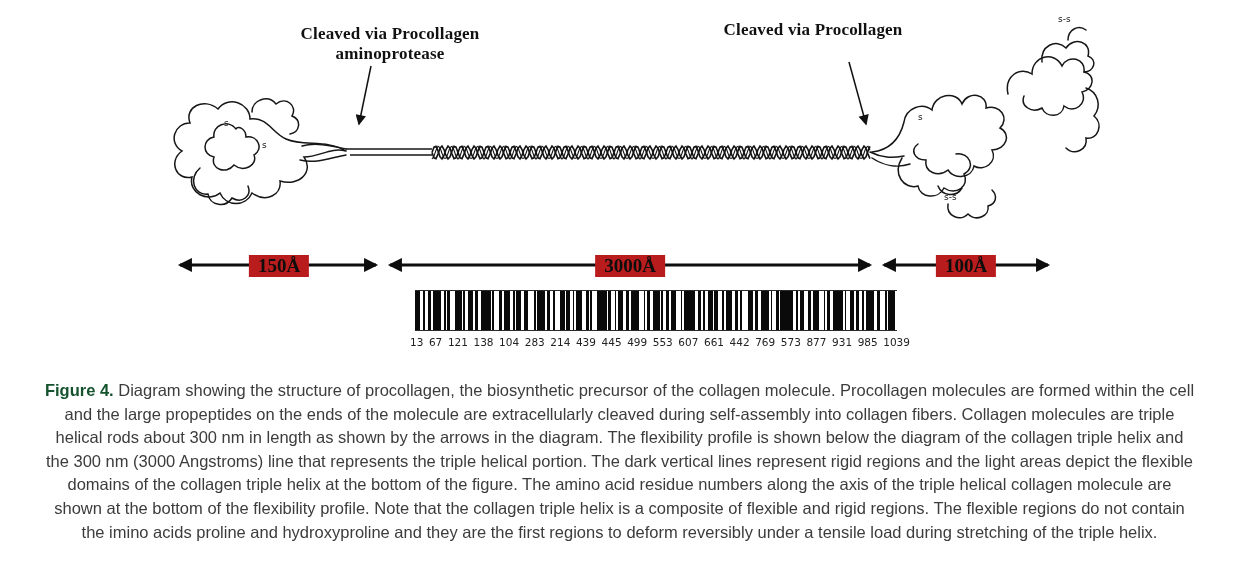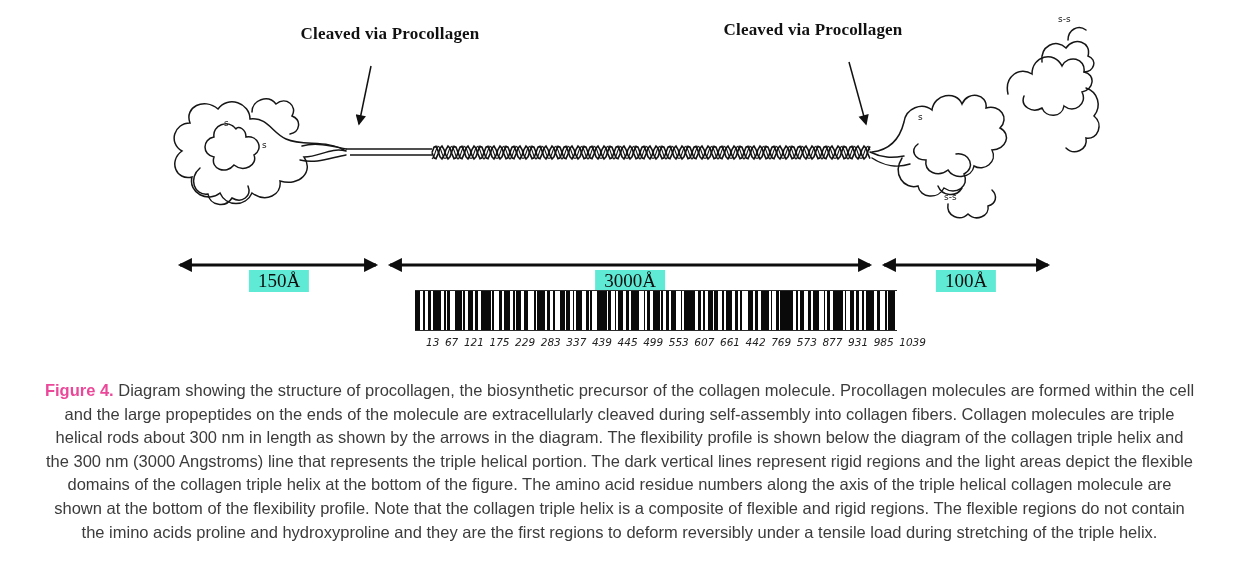--- a/index.html
+++ b/index.html
@@ -8,40 +8,40 @@
 
   .diagram{position:relative;width:1239px;height:352px;}
   .diagram svg{position:absolute;left:0;top:0;}
 
   .cleave-label{position:absolute;text-align:center;font-weight:bold;font-size:17px;
     line-height:1.18;color:#111;letter-spacing:.2px;}
   .cleave-label .l2{display:block;}
   .label-amino{left:280px;top:24px;width:220px;}
   .label-carboxy{left:703px;top:20px;width:220px;}
 
-  .m-label{position:absolute;transform:translate(-50%,-50%);background:#5eead4;
-    padding:0 9px;font-weight:normal;font-size:19px;color:#0d0d0d;white-space:nowrap;margin-top:15px;}
+  .m-label{position:absolute;transform:translate(-50%,-50%);background:#b91c1c;
+    padding:0 9px;font-weight:bold;font-size:19px;color:#0d0d0d;white-space:nowrap;}
   .m-left{left:279px;top:266px;}
   .m-mid{left:630px;top:266px;}
   .m-right{left:966px;top:266px;}
 
   .barcode{position:absolute;left:415px;top:290px;width:482px;height:41px;
     display:flex;align-items:stretch;border-top:1px solid #2a2a2a;border-bottom:1px solid #2a2a2a;
     box-sizing:border-box;background:#fff;}
   .bar{background:#0a0a0a;height:100%;flex:none;}
 
-  .ticks{position:absolute;left:426px;top:336px;width:500px;display:flex;
+  .ticks{position:absolute;left:410px;top:336px;width:500px;display:flex;
     justify-content:space-between;font-family:"DejaVu Sans",sans-serif;
-    font-size:10.5px;color:#222;font-style:italic;}
+    font-size:10.5px;color:#222;}
   .ticks span{flex:none;}
 
   .caption{width:1150px;margin:27px auto 0;text-align:center;
     font-family:"Liberation Sans",sans-serif;font-size:16.5px;line-height:1.43;
     color:#3c3c3c;}
-  .caption b{font-weight:bold;color:#ec4899;}
+  .caption b{font-weight:bold;color:#14532d;}
 
   .squiggle{fill:none;stroke:#161616;stroke-width:1.5;stroke-linecap:round;}
   .rodline{fill:none;stroke:#161616;stroke-width:1.6;}
   .annot{stroke:#111;stroke-width:1.5;fill:none;}
   .mline{stroke:#0d0d0d;stroke-width:3.2;}
   .smark{font-family:"DejaVu Sans",sans-serif;font-size:9px;fill:#111;}
 </style>
 </head>
 <body>
 
@@ -93,20 +93,21 @@
       <line class="annot" x1="371" y1="66" x2="359" y2="124" marker-end="url(#ah)"></line>
       <line class="annot" x1="849" y1="62" x2="866" y2="124" marker-end="url(#ah)"></line>
 
       <line class="mline" x1="180" y1="265" x2="376" y2="265" marker-start="url(#ahBig)" marker-end="url(#ahBig)"></line>
       <line class="mline" x1="390" y1="265" x2="870" y2="265" marker-start="url(#ahBig)" marker-end="url(#ahBig)"></line>
       <line class="mline" x1="884" y1="265" x2="1048" y2="265" marker-start="url(#ahBig)" marker-end="url(#ahBig)"></line>
     </svg>
 
     <div class="cleave-label label-amino">
       <span>Cleaved via Procollagen</span>
+      <span class="l2">aminoprotease</span>
     </div>
     <div class="cleave-label label-carboxy">
       <span>Cleaved via Procollagen</span>
     </div>
 
     <div class="m-label m-left">150Å</div>
     <div class="m-label m-mid">3000Å</div>
     <div class="m-label m-right">100Å</div>
 
     <div class="barcode">
@@ -178,24 +179,24 @@
         <div class="bar" style="width: 1.61px; margin-right: 1.61px;"></div>
         <div class="bar" style="width: 8.06px; margin-right: 3.22px;"></div>
         <div class="bar" style="width: 3.22px; margin-right: 4.84px;"></div>
         <div class="bar" style="width: 1.61px; margin-right: 1.61px;"></div>
         <div class="bar" style="width: 6.45px; margin-right: 1.61px;"></div>
       </div>
     <div class="ticks">
         <span>13</span>
         <span>67</span>
         <span>121</span>
-        <span>175</span>
-        <span>229</span>
+        <span>138</span>
+        <span>104</span>
         <span>283</span>
-        <span>337</span>
+        <span>214</span>
         <span>439</span>
         <span>445</span>
         <span>499</span>
         <span>553</span>
         <span>607</span>
         <span>661</span>
         <span>442</span>
         <span>769</span>
         <span>573</span>
         <span>877</span>

